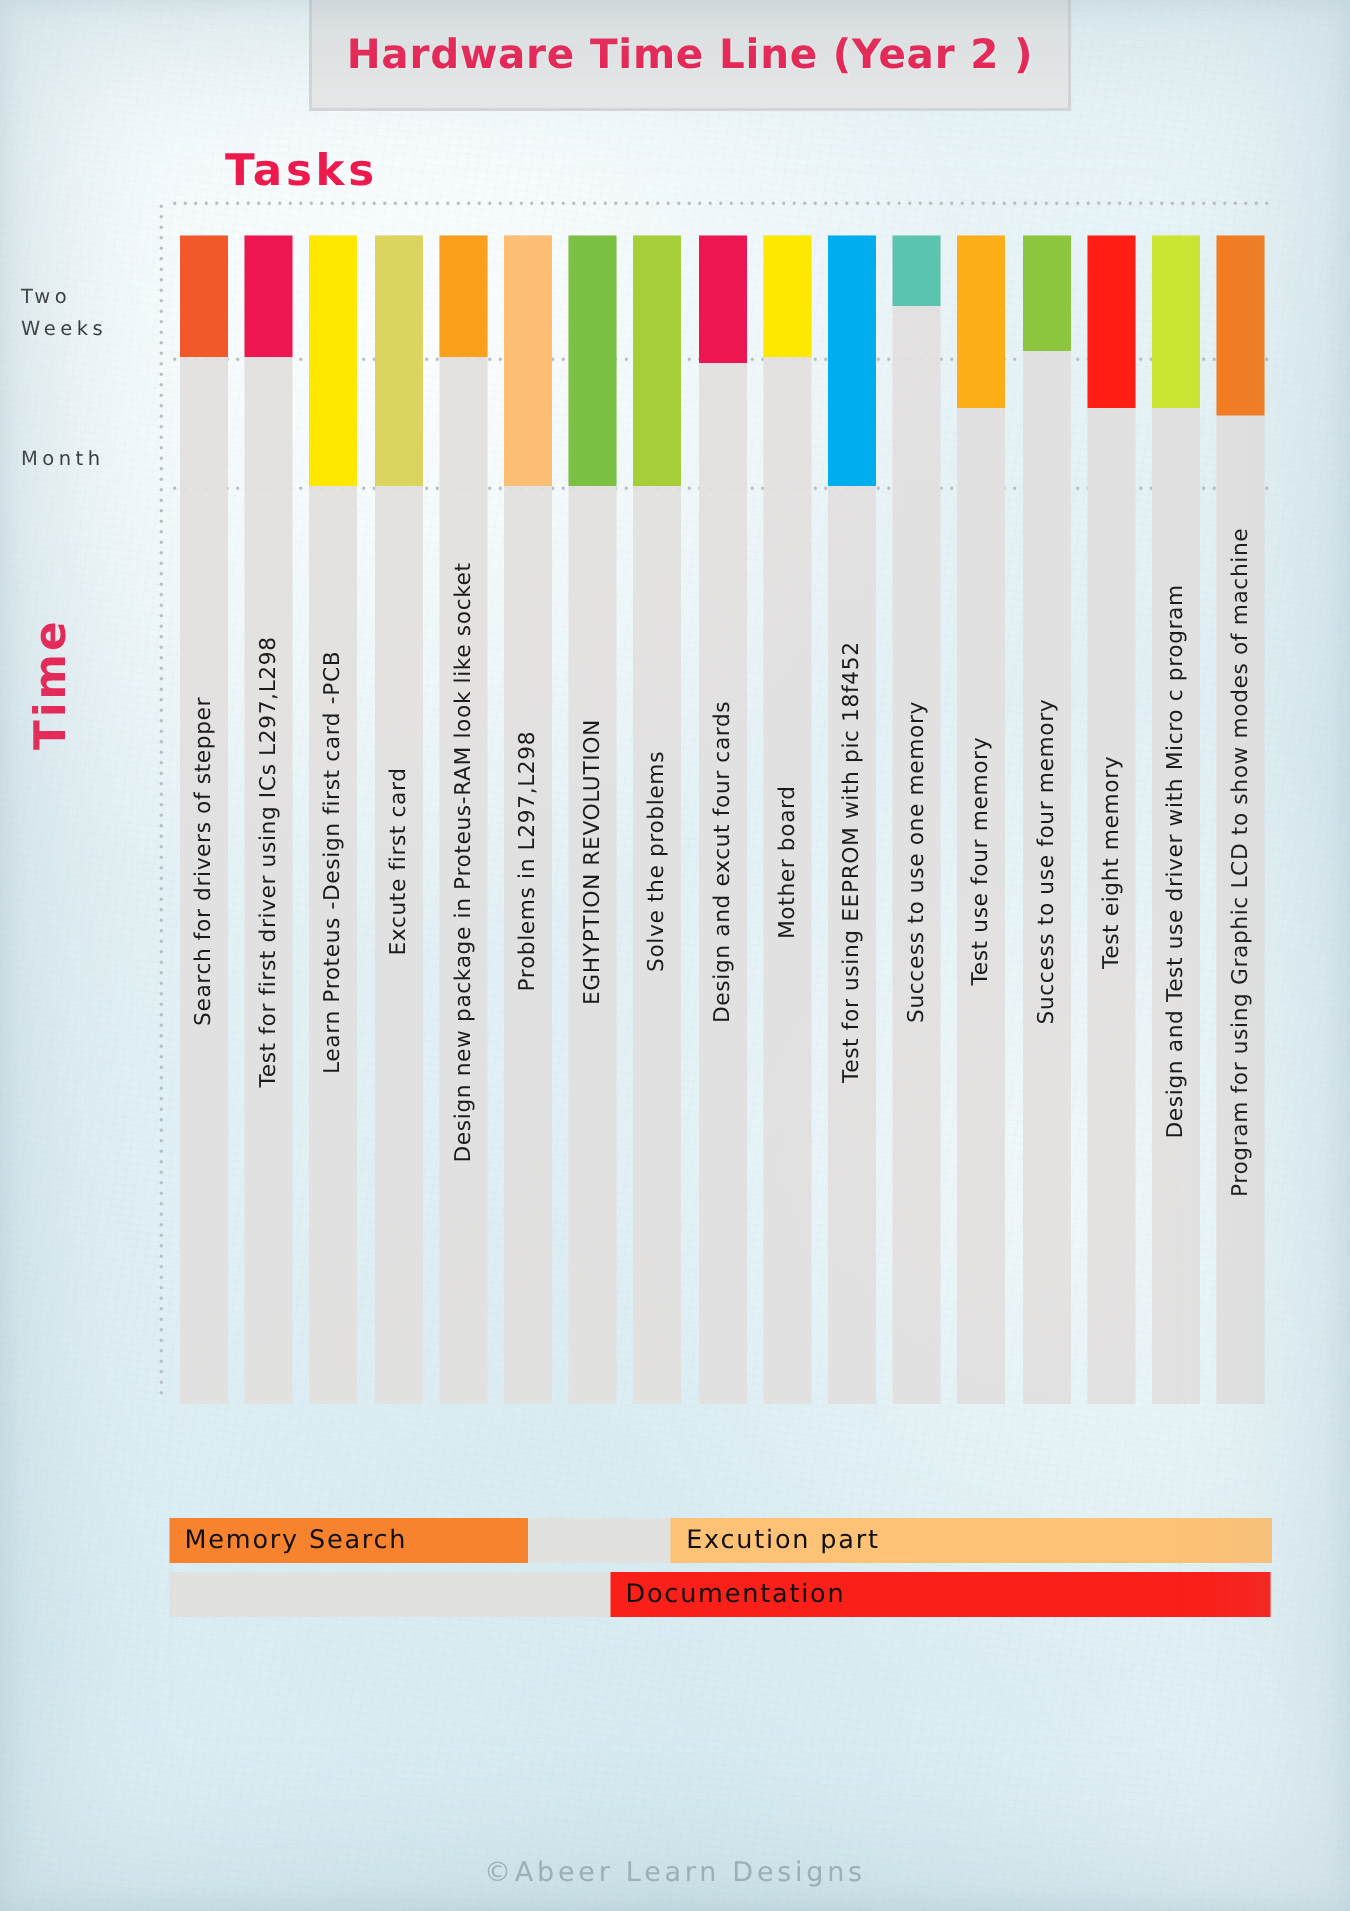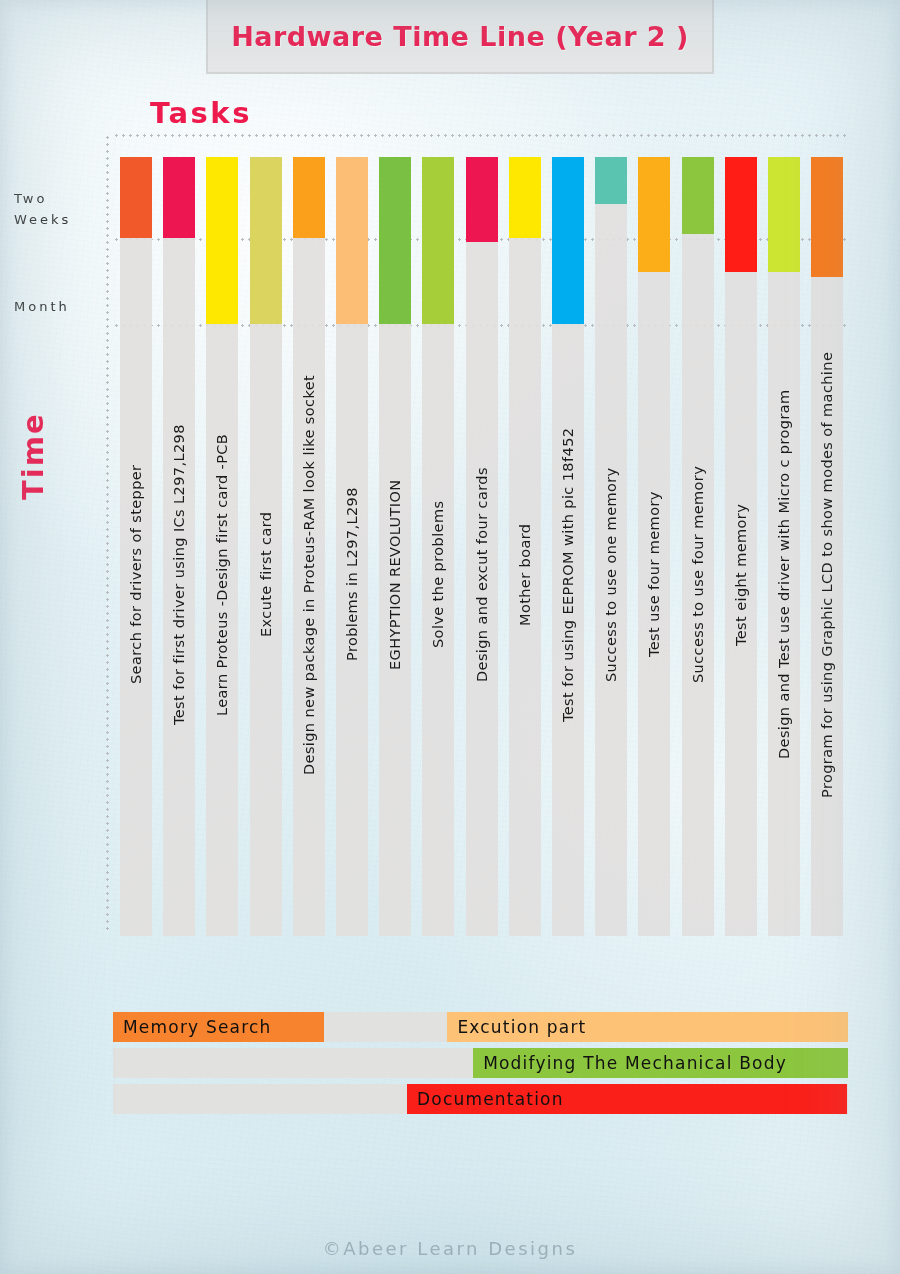--- a/index.html
+++ b/index.html
@@ -224,31 +224,25 @@
         <div class="track" style="background: rgb(226, 224, 222); height: 779px;"></div>
         <div class="fill" style="height: 119.7px; background: rgb(244, 123, 32);"></div>
         <div class="vlabel" style="top: 63px; height: 709px; display: flex; align-items: flex-end; justify-content: center;">Program for using Graphic LCD to show modes of machine</div>
       </div>
     </div>
 </div>
 
 <div id="legend">
     <div class="legend-row">
       <div class="legend-track" style="background: rgb(226, 224, 222);"></div>
-      <div class="legend-fill" style="left: 0px; width: 211px; background: rgb(248, 131, 46);">
+      <div class="legend-fill" style="left: 0px; width: 239px; background: rgb(248, 131, 46);">
         <span class="legend-text">Memory Search</span>
       </div>
       <div class="legend-fill" style="left: 334.425px; width: 400.575px; background: rgb(253, 194, 118);">
         <span class="legend-text">Excution part</span>
-      </div>
-    </div>
-    <div class="legend-row">
-      <div class="legend-track" style="background: rgb(226, 224, 222);"></div>
-      <div class="legend-fill" style="left: 360.15px; width: 374.85px; background: rgb(140, 198, 63);">
-        <span class="legend-text">Modifying The Mechanical Body</span>
       </div>
     </div>
     <div class="legend-row">
       <div class="legend-track" style="background: rgb(226, 224, 222);"></div>
       <div class="legend-fill" style="left: 294px; width: 440px; background: rgb(251, 31, 25);">
         <span class="legend-text">Documentation</span>
       </div>
     </div>
   </div>
 

